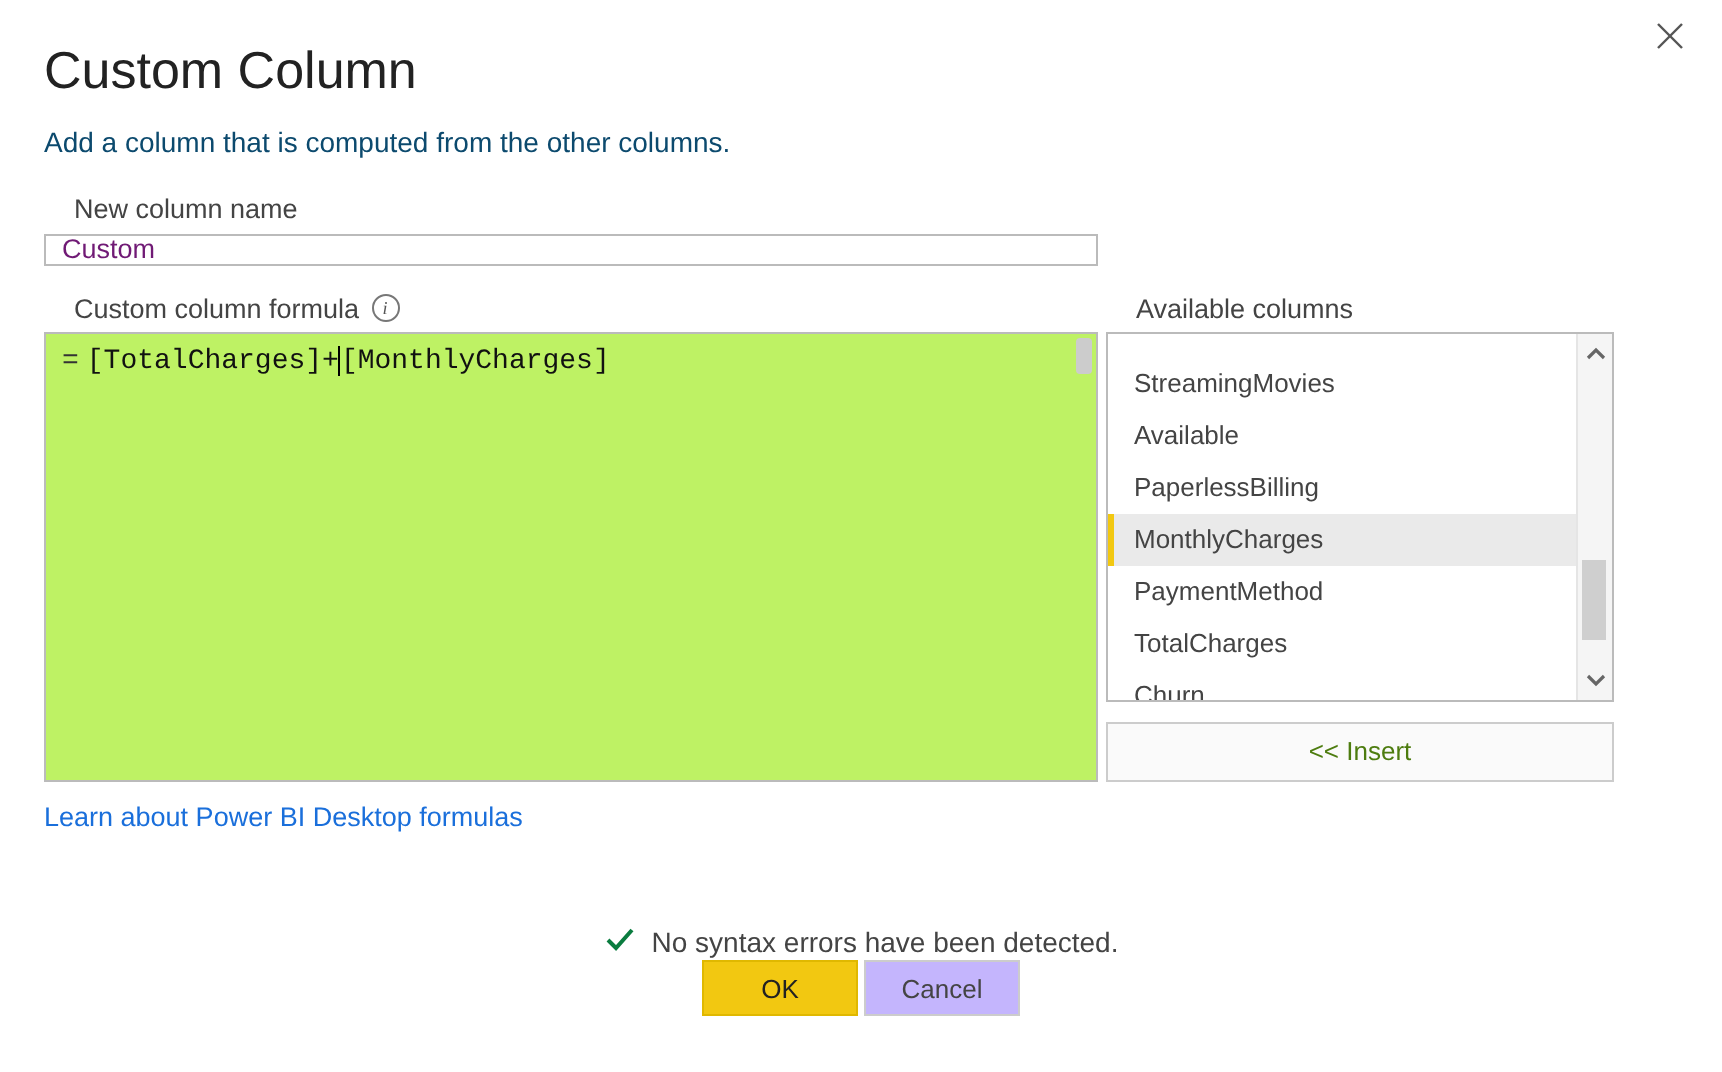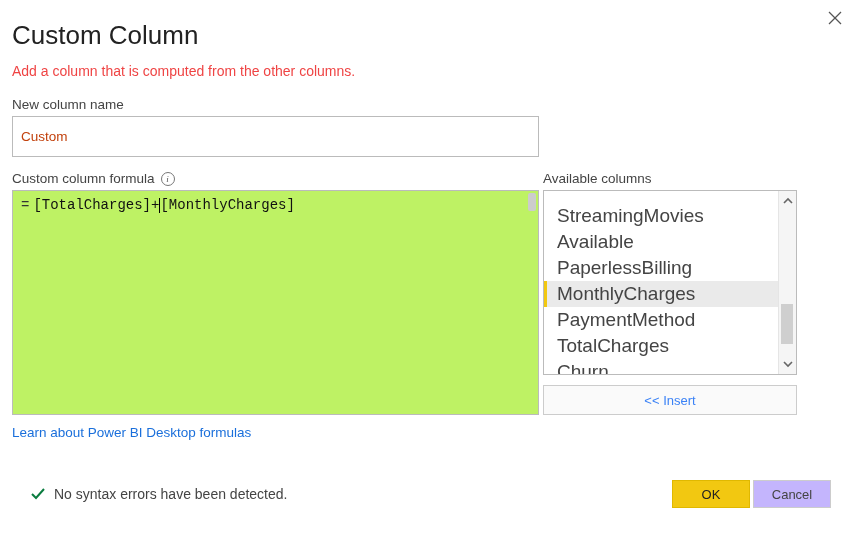--- a/index.html
+++ b/index.html
@@ -18,62 +18,63 @@
     right: 14px;
     width: 24px;
     height: 24px;
     cursor: pointer;
     display: flex;
     align-items: center;
     justify-content: center;
   }
   .close-btn svg { stroke: #555; stroke-width: 1.2; }
   .dialog {
-    padding: 20px 30px 10px 12px;
+    padding: 20px 30px 10px 22px;
   }
   .title {
     font-size: 26px;
     font-weight: 300;
     color: #222;
     margin-bottom: 12px;
   }
   .subtitle {
     font-size: 14px;
-    color: #ef4444;
+    color: #0c4a6e;
     margin-bottom: 18px;
     margin-top: 12px;
   }
   .field-label {
     font-size: 13.5px;
     color: #444;
     margin-bottom: 4px;
     display: flex;
     align-items: center;
     gap: 6px;
+    margin-left: 15px;
   }
   .info-icon {
     display: inline-flex;
     align-items: center;
     justify-content: center;
     width: 14px;
     height: 14px;
     border: 1px solid #777;
     border-radius: 50%;
     font-size: 9px;
     font-style: italic;
     font-family: serif;
     color: #555;
   }
   .name-input {
     width: 527px;
-    height: 41px;
+    height: 16px;
     border: 1px solid #bbb;
     padding: 4px 8px;
     font-size: 13.5px;
-    color: #c2410c;
+    color: #701a75;
     background: #fff;
     outline: none;
     margin-bottom: 14px;
   }
   .columns-row {
     display: flex;
     gap: 4px;
     align-items: flex-start;
   }
   .left-col { width: 527px; }
@@ -126,21 +127,21 @@
     padding: 0 10px;
     height: 12px;
     line-height: 0px;
     overflow: hidden;
     position: relative;
     top: -12px;
     text-decoration: line-through;
     opacity: 0.5;
   }
   .list-item {
-    font-size: 19px;
+    font-size: 13px;
     color: #444;
     padding: 4px 10px;
     height: 26px;
     line-height: 18px;
     cursor: pointer;
     border-left: 3px solid transparent;
   }
   .list-item.selected {
     background: #eaeaea;
     border-left: 3px solid #f2c811;
@@ -175,38 +176,39 @@
     height: 40px;
     background: #cfcfcf;
   }
   .insert-btn {
     width: 254px;
     height: 30px;
     margin-top: 10px;
     border: 1px solid #ccc;
     background: #fafafa;
     font-size: 13px;
-    color: #3b82f6;
+    color: #4d7c0f;
     cursor: pointer;
   }
   .link {
     display: inline-block;
     margin-top: 10px;
     font-size: 13.5px;
     color: #1a6fdb;
     cursor: pointer;
   }
   .footer {
     position: absolute;
     bottom: 28px;
     left: 30px;
     right: 30px;
     display: flex;
     align-items: center;
     justify-content: space-between;
+    flex-direction: column;
   }
   .status {
     display: flex;
     align-items: center;
     gap: 8px;
     font-size: 14px;
     color: #444;
   }
   .check-icon svg { stroke: #0a7c3f; stroke-width: 2; }
   .btn-group { display: flex; gap: 3px; }

